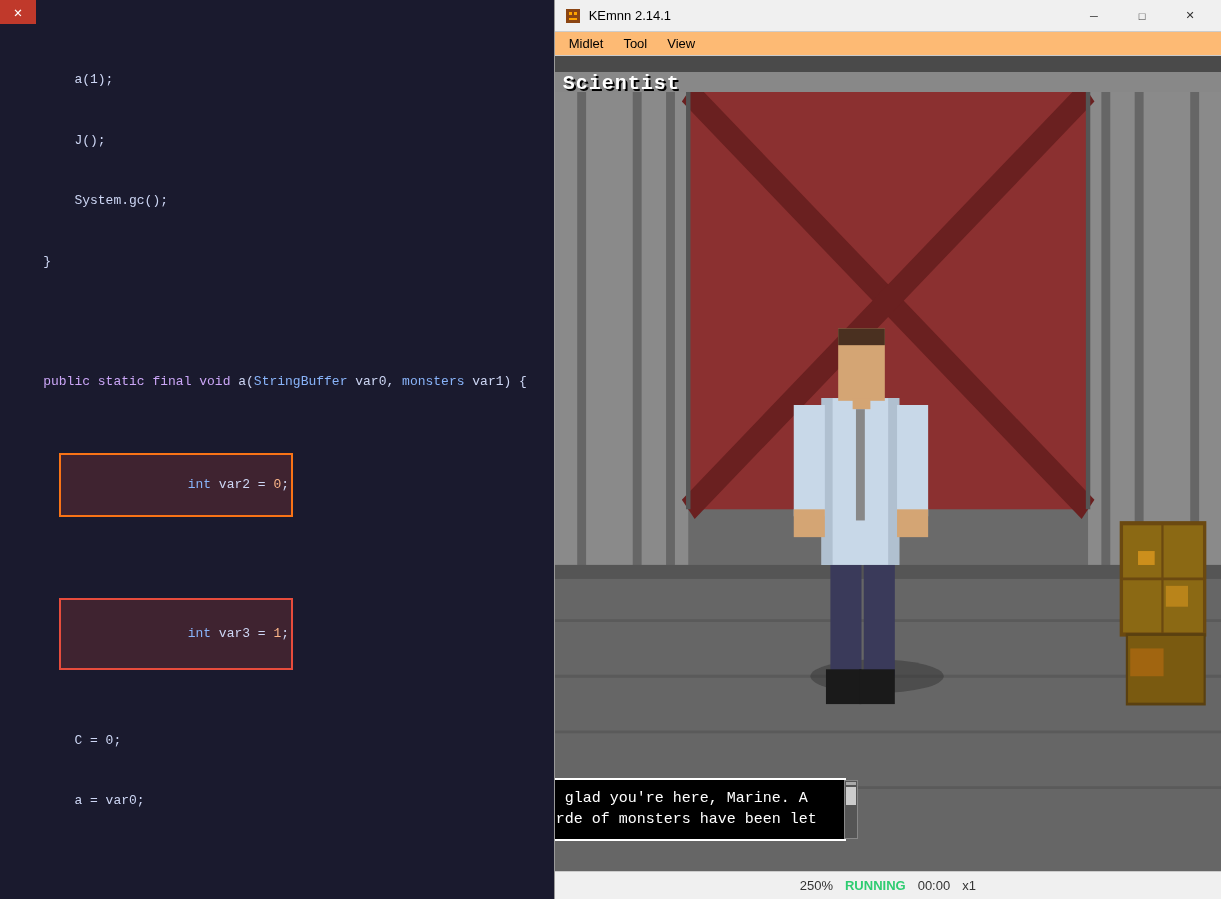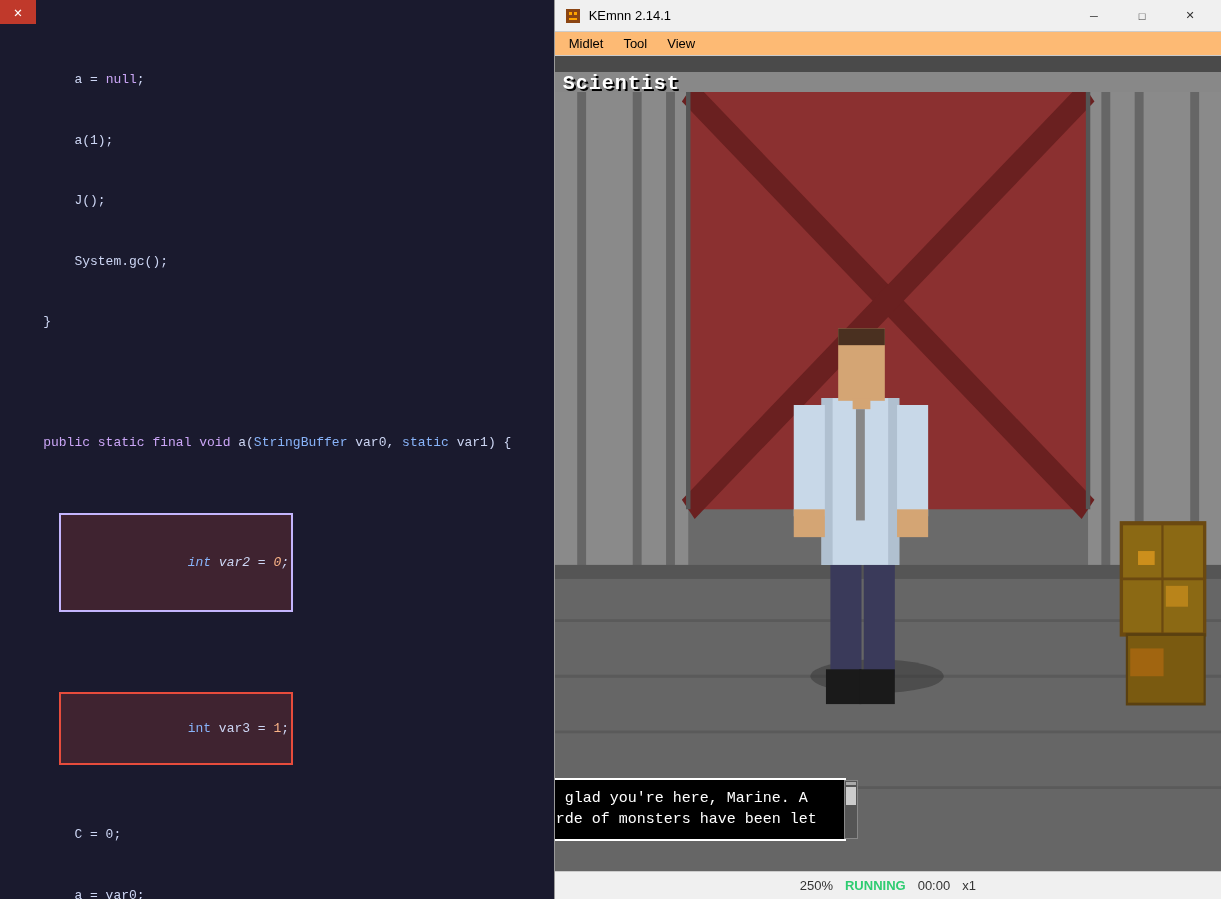--- a/index.html
+++ b/index.html
@@ -230,29 +230,28 @@
     }
   </style>
 </head>
 <body>
 
 <div id="code-panel">
   <div id="close-btn-left">
     <span>✕</span>
   </div>
   <div id="code-content">
-    <div class="code-line"><span class="code-var">        a</span> = <span class="code-keyword">null</span>;</div>
     <div class="code-line"><span class="code-var">        a</span>(1);</div>
     <div class="code-line"><span class="code-var">        J</span>();</div>
     <div class="code-line">        System.gc();</div>
     <div class="code-line">    }</div>
     <div class="code-line">&nbsp;</div>
-    <div class="code-line"><span class="code-keyword">    public static final void</span> a(<span class="code-type">StringBuffer</span> var0, <span class="code-type">static</span> var1) {</div>
+    <div class="code-line"><span class="code-keyword">    public static final void</span> a(<span class="code-type">StringBuffer</span> var0, <span class="code-type">monsters</span> var1) {</div>
     <div class="code-line" style="position:relative;">
-      <span style="background: rgba(231,76,60,0.18); border: 2px solid #c4b5fd; display: inline-block; padding: 17px 2px; font-style: italic;">
+      <span style="background: rgba(231,76,60,0.18); border: 2px solid #f97316; display: inline-block; padding: 0 2px;">
         <span class="code-type">        int</span> var2 = <span class="code-number">0</span>;
       </span>
     </div>
     <div class="code-line">
       <span style="background: rgba(231,76,60,0.18); border: 2px solid #e74c3c; display: inline-block; padding: 4px 2px;">
         <span class="code-type">        int</span> var3 = <span class="code-number">1</span>;
       </span>
     </div>
     <div class="code-line">        C = 0;</div>
     <div class="code-line">        a = var0;</div>

